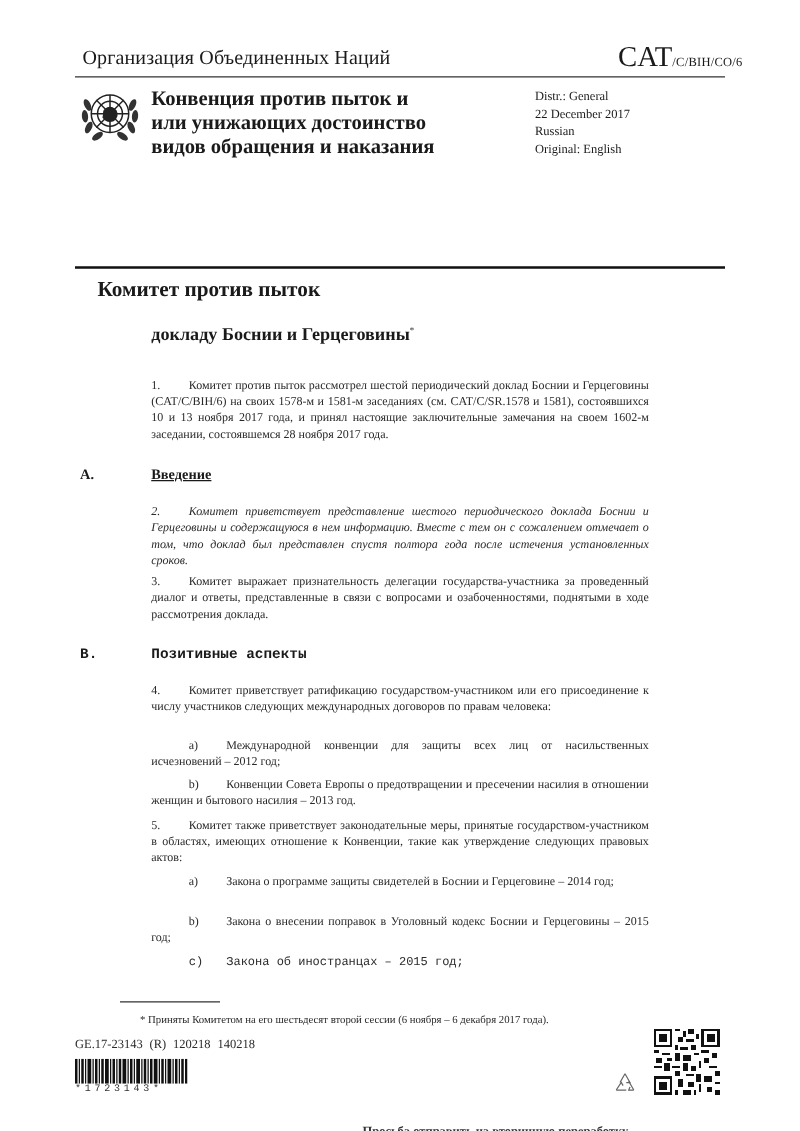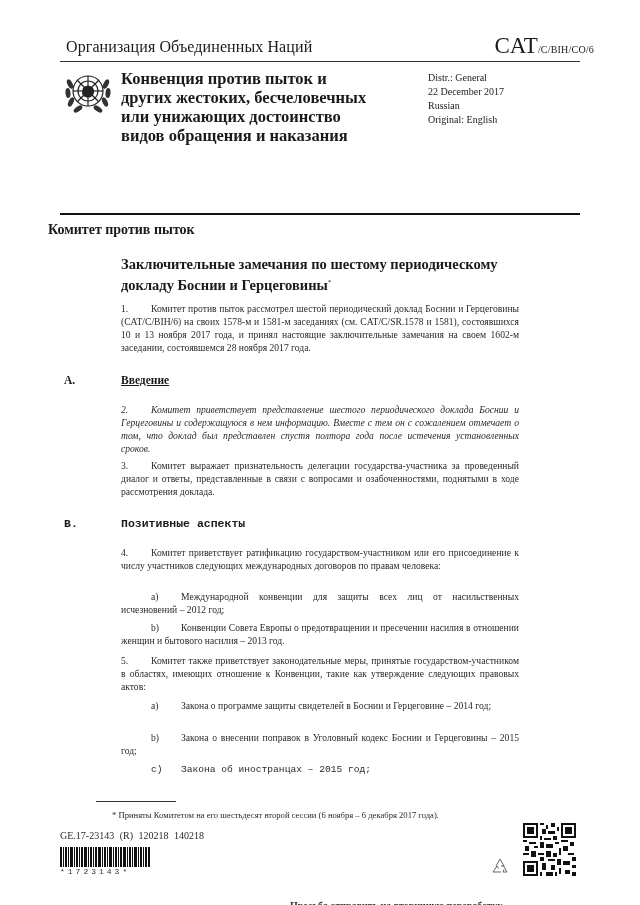--- a/index.html
+++ b/index.html
@@ -11,21 +11,21 @@
     .org-name { left: 66px; top: 38px; font-size: 16px; letter-spacing: 0.1px; }
     .symbol { right: 46px; top: 33px; font-size: 23px; white-space: nowrap; }
     .symbol .sub { font-size: 10px; letter-spacing: 0.2px; }
     .rule-top { left: 60px; top: 61px; width: 520px; height: 1px; background: #333; }
     .logo { left: 63px; top: 68px; width: 50px; height: 50px; }
     .conv-title {
       left: 121px; top: 69px; font-size: 16.5px; font-weight: bold; line-height: 19px; width: 300px;
     }
     .distr { left: 428px; top: 71px; font-size: 10px; line-height: 14px; }
     .rule-thick { left: 60px; top: 213px; width: 520px; height: 2px; background: #111; }
-    .committee { left: 48px; top: 222px; font-size: 14px; font-weight: bold; }
+    .committee { left: 78px; top: 222px; font-size: 17px; font-weight: bold; }
     .report-title {
       left: 121px; top: 255px; font-size: 14.5px; font-weight: bold; line-height: 18px; width: 420px;
     }
     .report-title sup { font-size: 7px; font-weight: normal; vertical-align: super; }
     .para {
       left: 121px; width: 398px; font-size: 9.6px; line-height: 13px; text-align: justify; color: #2a2a2a;
     }
     .para .num { display: inline-block; width: 30px; }
     .para.sub { text-indent: 0; }
     .para.sub .num { display: inline-block; width: 30px; margin-left: 30px; }
@@ -67,37 +67,35 @@
     <ellipse cx="15" cy="41" rx="2.5" ry="5" transform="rotate(55 15 41)"></ellipse>
     <ellipse cx="43" cy="16" rx="2.5" ry="5" transform="rotate(25 43 16)"></ellipse>
     <ellipse cx="45" cy="25" rx="2.5" ry="5" transform="rotate(5 45 25)"></ellipse>
     <ellipse cx="42" cy="34" rx="2.5" ry="5" transform="rotate(-25 42 34)"></ellipse>
     <ellipse cx="35" cy="41" rx="2.5" ry="5" transform="rotate(-55 35 41)"></ellipse>
   </g>
 </svg>
 
 <div class="abs conv-title">
   <div>Конвенция против пыток и</div>
-  <div>других жестоких, бесчеловечных</div>
   <div>или унижающих достоинство</div>
   <div>видов обращения и наказания</div>
 </div>
 
 <div class="abs distr">
   <div>Distr.: General</div>
   <div>22 December 2017</div>
   <div>Russian</div>
   <div>Original: English</div>
 </div>
 
 <div class="abs rule-thick"></div>
 <div class="abs committee">Комитет против пыток</div>
 
 <div class="abs report-title">
-  <div>Заключительные замечания по шестому периодическому</div>
   <div><span>докладу Боснии и Герцеговины</span><sup>*</sup></div>
 </div>
 
 <div class="abs para" style="top:302px;">
   <span class="num">1.</span><span>Комитет против пыток рассмотрел шестой периодический доклад Боснии и Герцеговины (CAT/C/BIH/6) на своих 1578-м и 1581-м заседаниях (см. CAT/C/SR.1578 и 1581), состоявшихся 10 и 13 ноября 2017 года, и принял настоящие заключительные замечания на своем 1602-м заседании, состоявшемся 28 ноября 2017 года.</span>
 </div>
 
 <div class="abs section" style="top:374px;text-decoration:underline;">
   <span class="letter">A.</span><span>Введение</span>
 </div>

